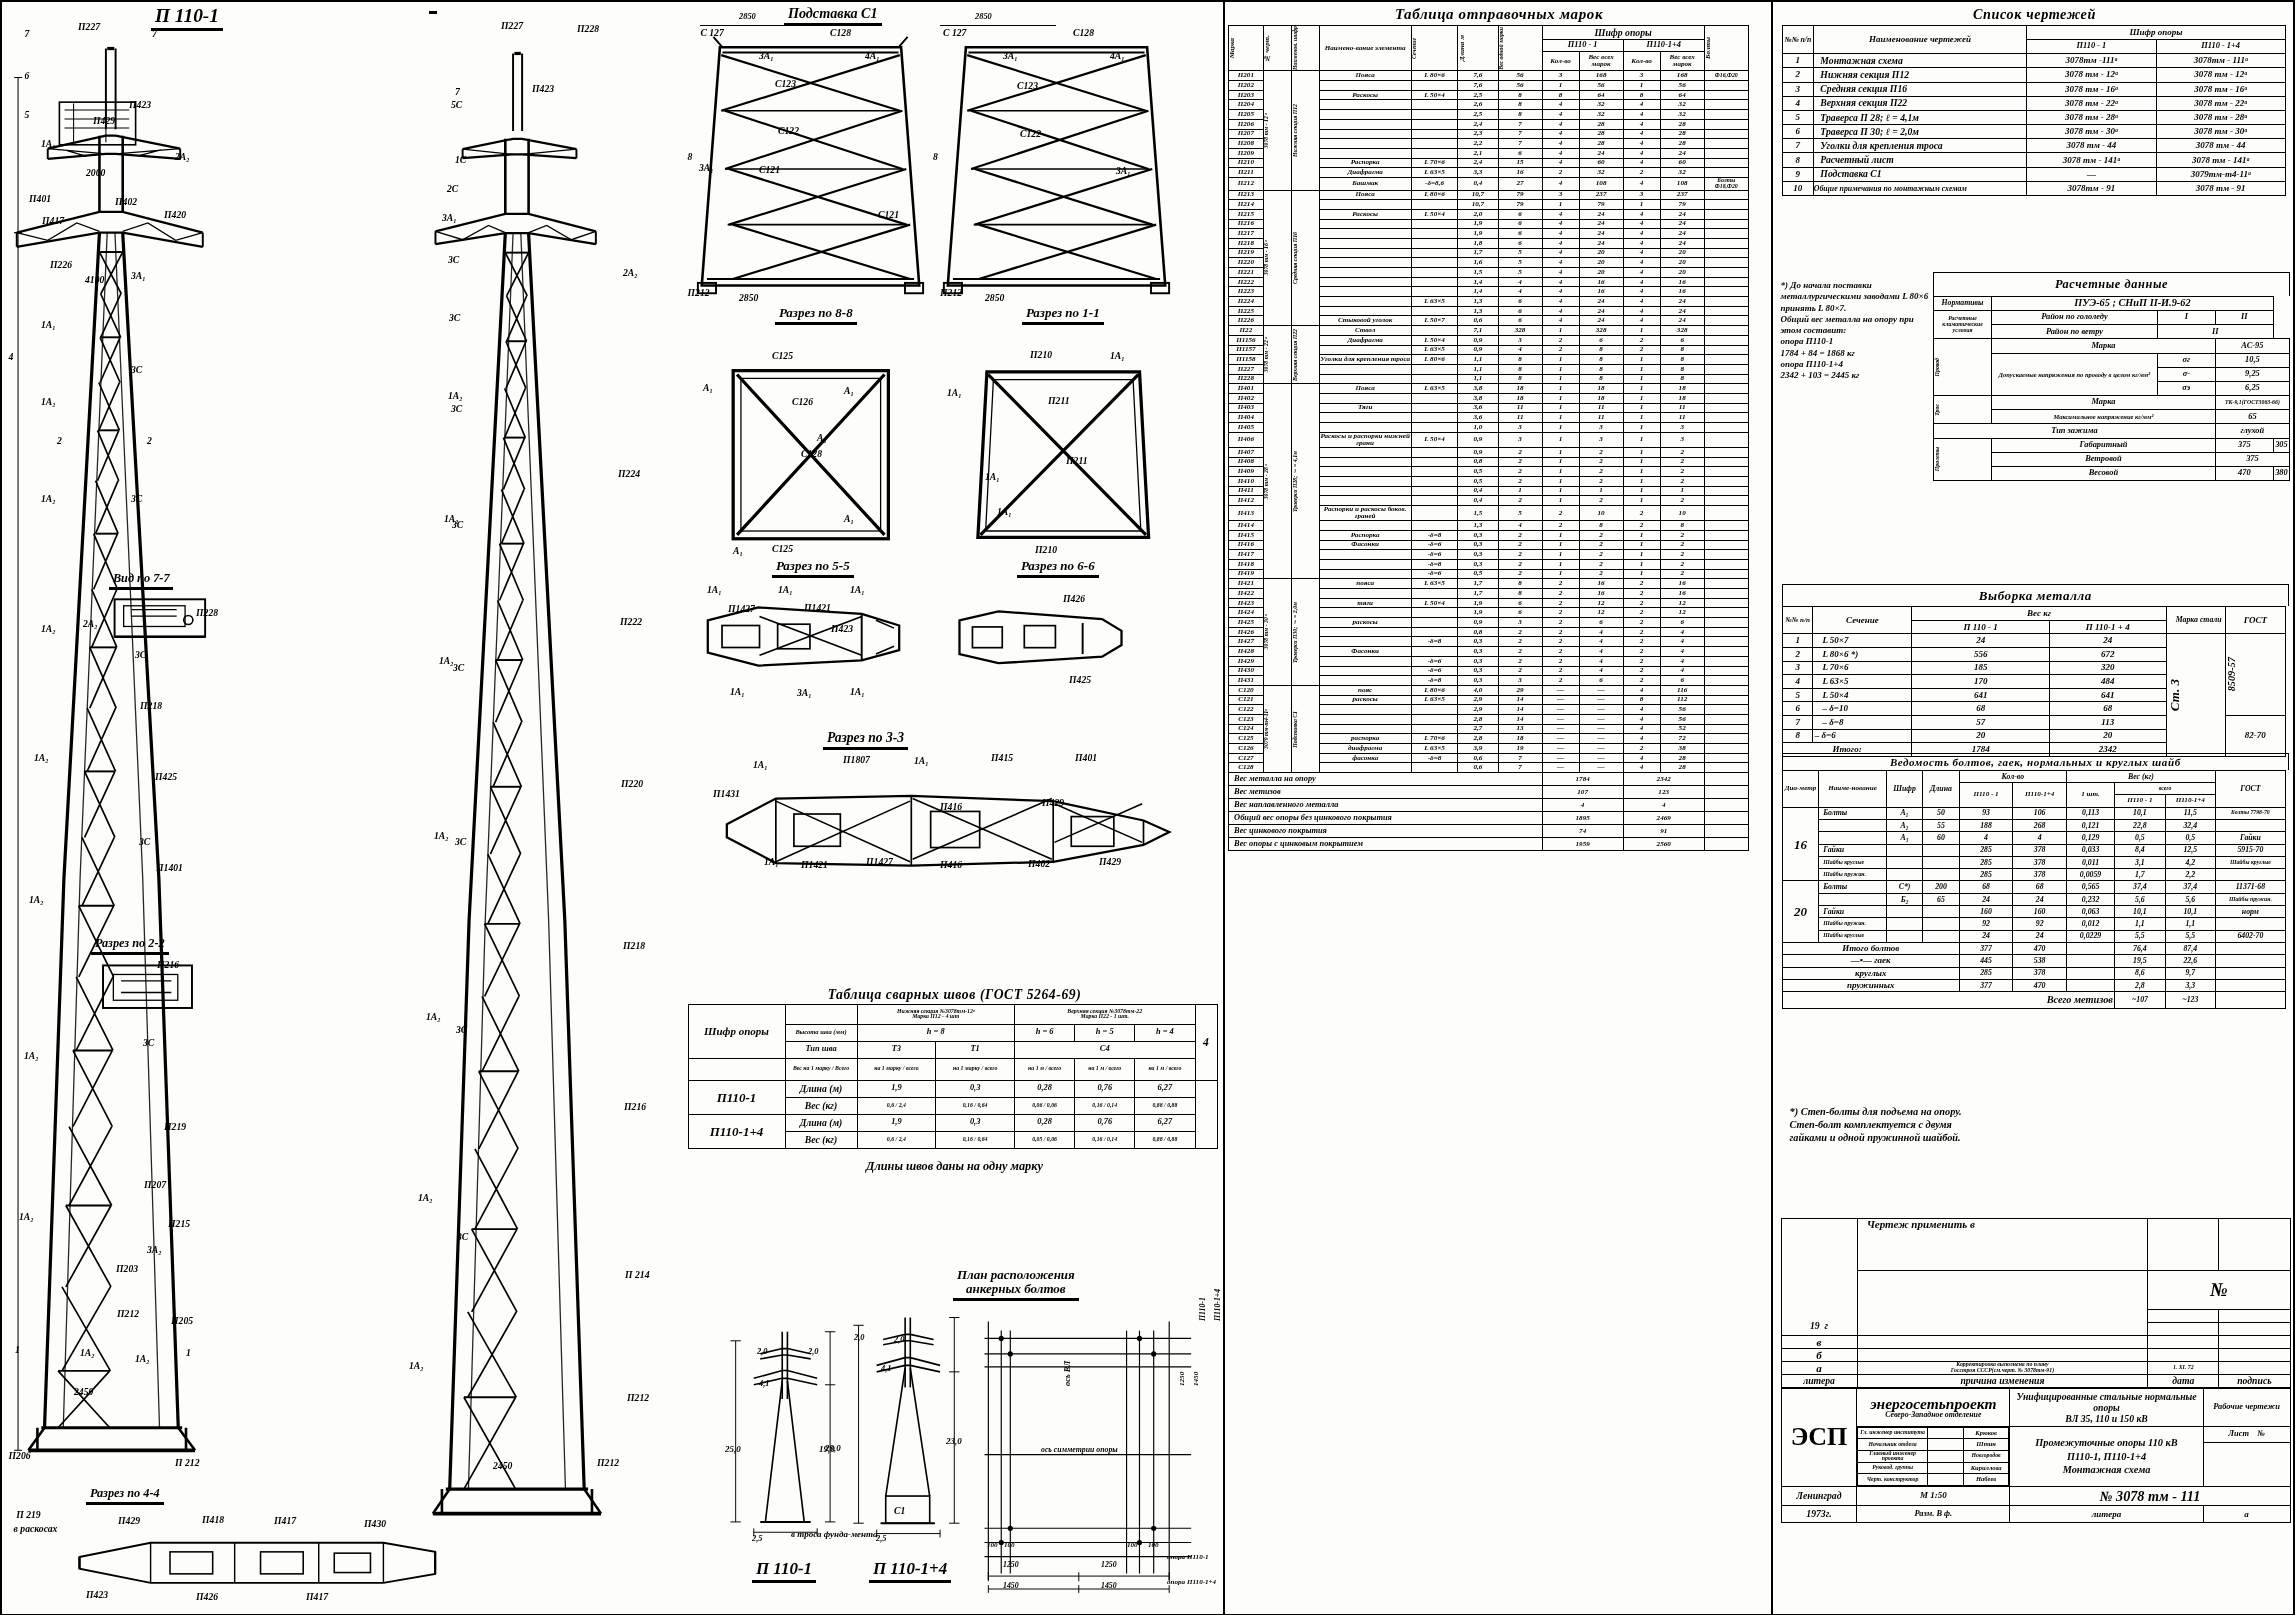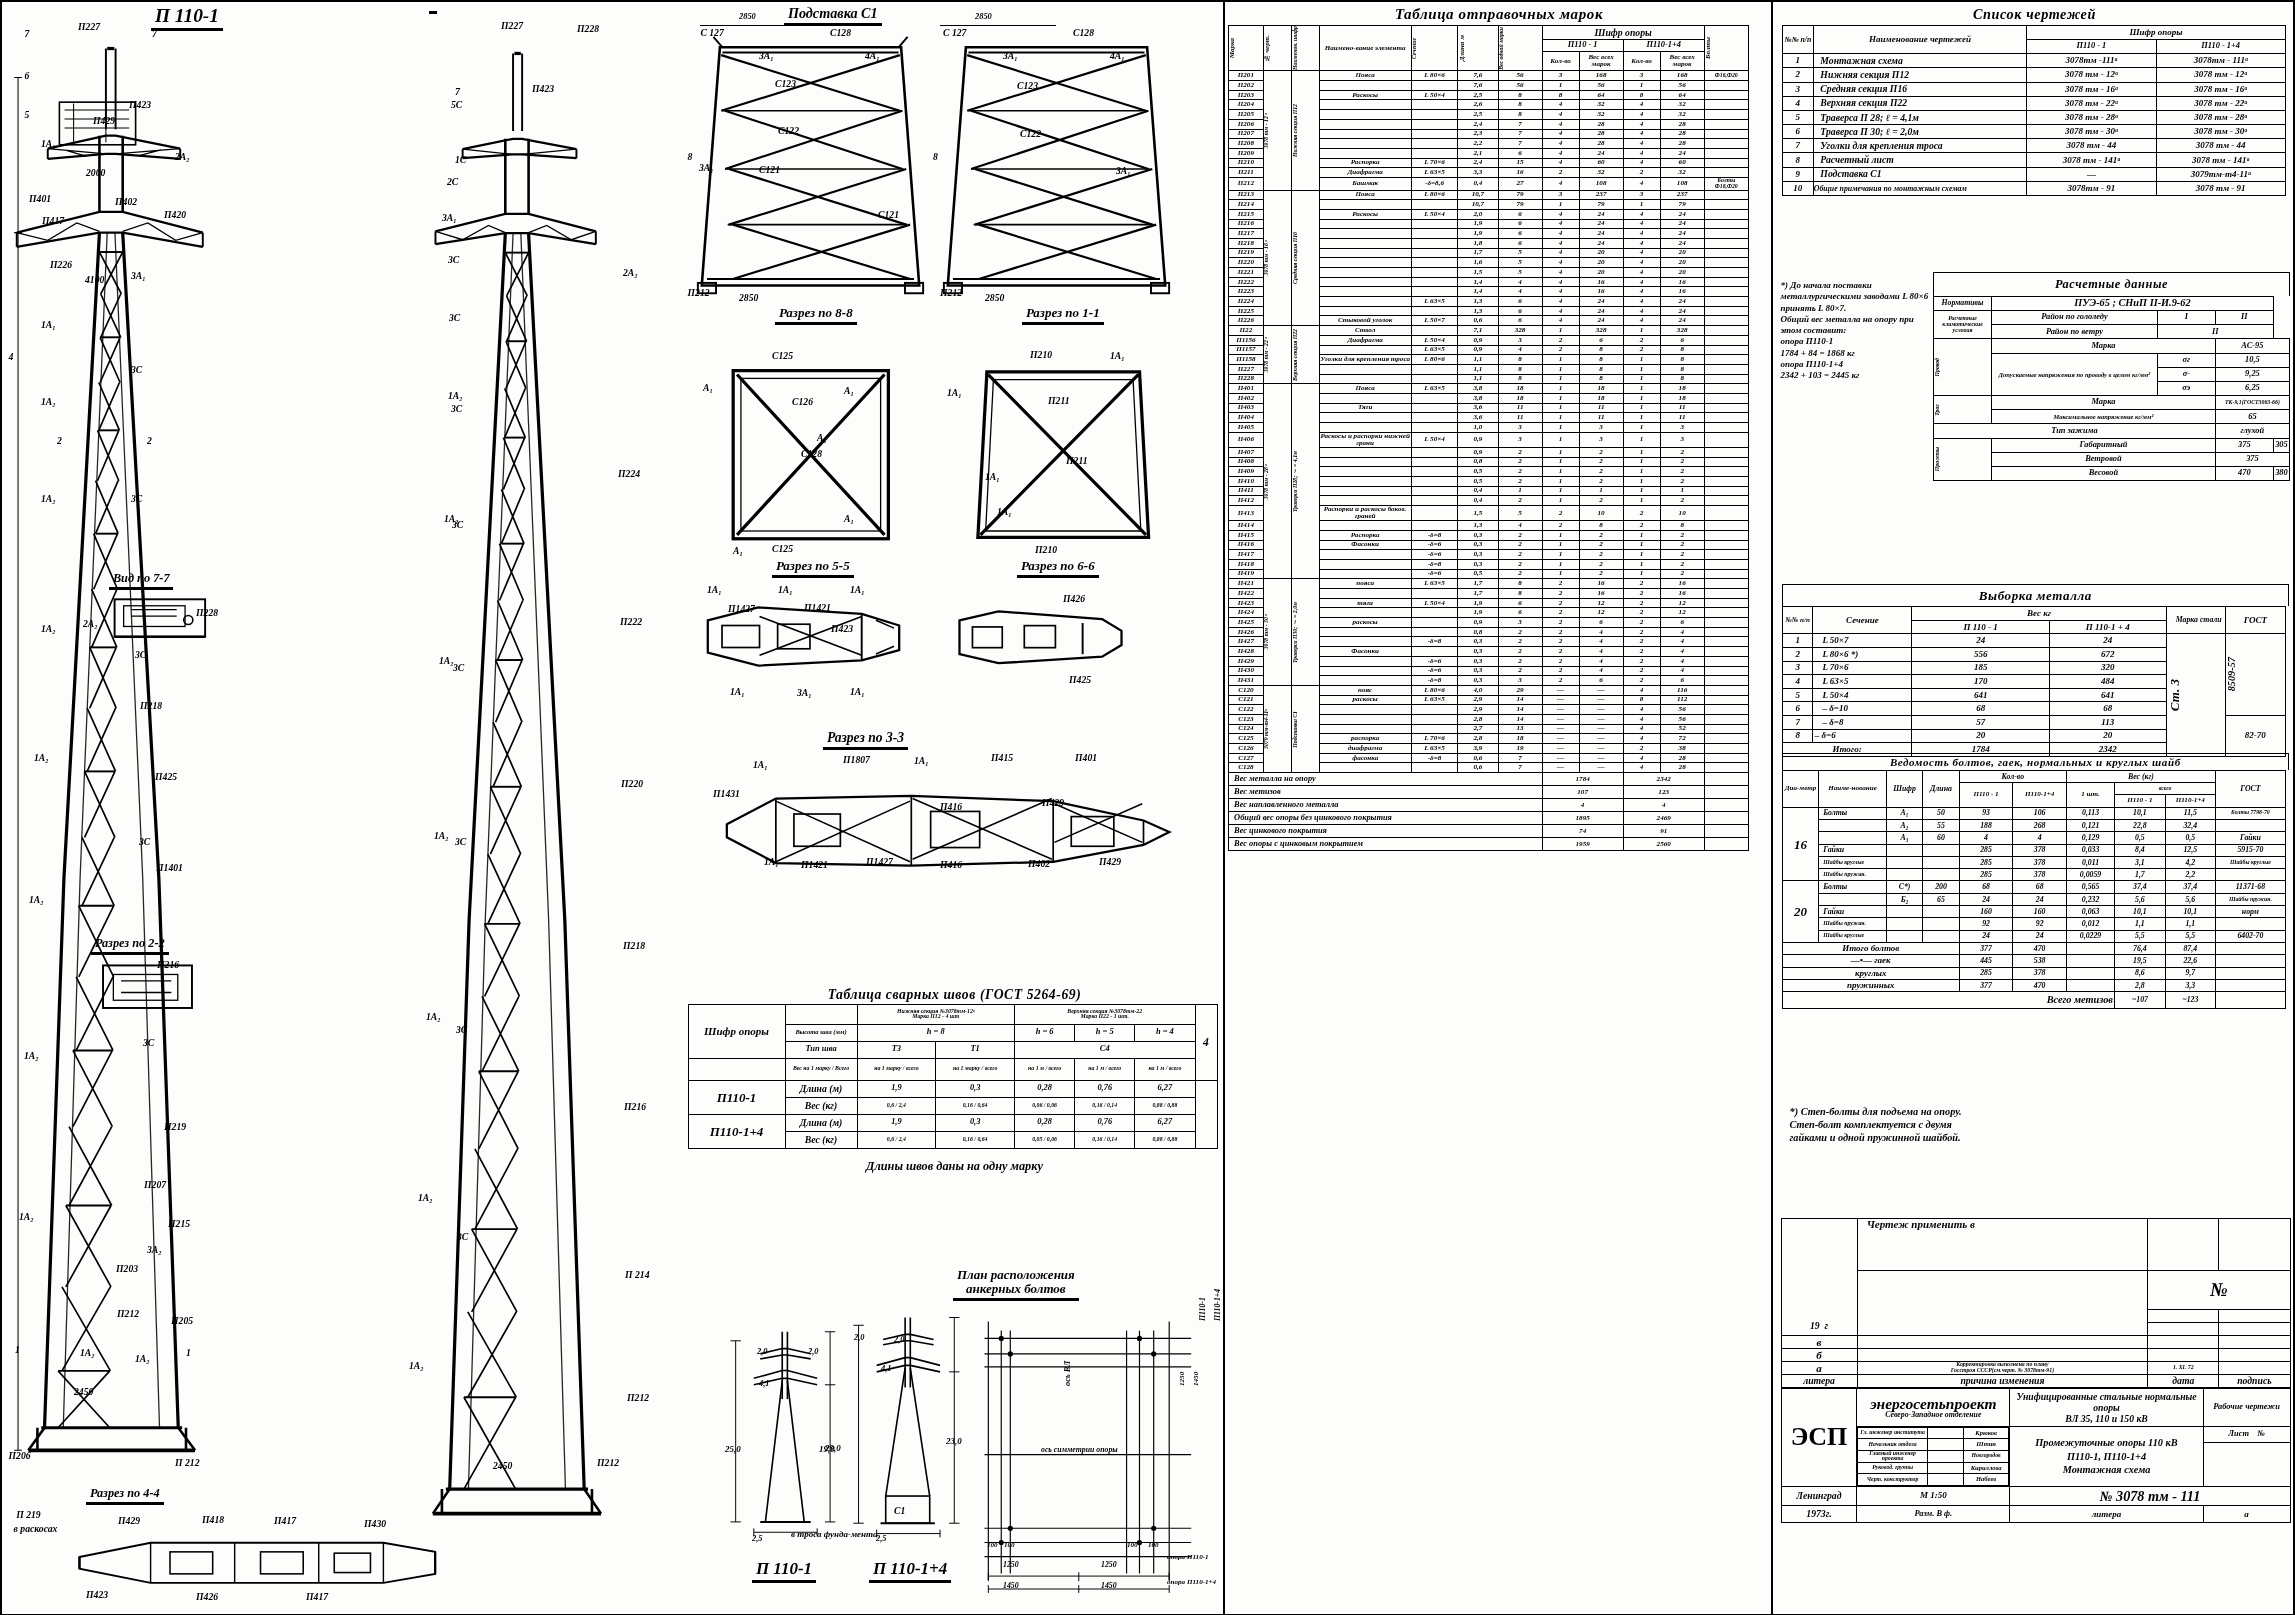--- a/index.html
+++ b/index.html
@@ -301,21 +301,21 @@
       <path d="M66 2268 L326 2268" stroke="#000" stroke-width="6"></path>
       <path d="M92 2230 L66 2268 M300 2230 L326 2268" stroke="#000" stroke-width="4" fill="none"></path>
     </svg>
 
     <div class="abs lbl" style="left:499px;top:18px;">П227</div>
     <div class="abs lbl" style="left:575px;top:21px;">П228</div>
     <div class="abs lbl" style="left:453px;top:84px;">7</div>
     <div class="abs lbl" style="left:449px;top:97px;">5С</div>
     <div class="abs lbl" style="left:530px;top:81px;">П423</div>
     <div class="abs lbl" style="left:453px;top:152px;">1С</div>
-    <div class="abs lbl" style="left:445px;top:174px;">2С</div>
+    <div class="abs lbl" style="left:445px;top:181px;">2С</div>
     <div class="abs lbl" style="left:440px;top:210px;">3А₁</div>
     <div class="abs lbl" style="left:446px;top:252px;">3С</div>
     <div class="abs lbl" style="left:447px;top:310px;">3С</div>
     <div class="abs lbl" style="left:449px;top:401px;">3С</div>
     <div class="abs lbl" style="left:450px;top:517px;">3С</div>
     <div class="abs lbl" style="left:451px;top:660px;">3С</div>
     <div class="abs lbl" style="left:453px;top:834px;">3С</div>
     <div class="abs lbl" style="left:454px;top:1022px;">3С</div>
     <div class="abs lbl" style="left:455px;top:1229px;">3С</div>
     <div class="abs lbl" style="left:621px;top:265px;">2А₂</div>

